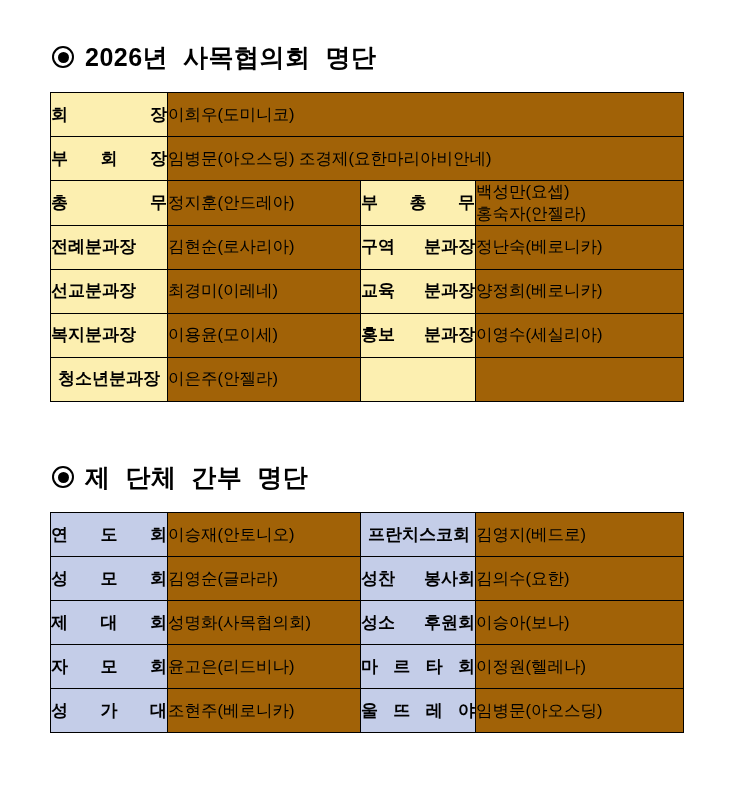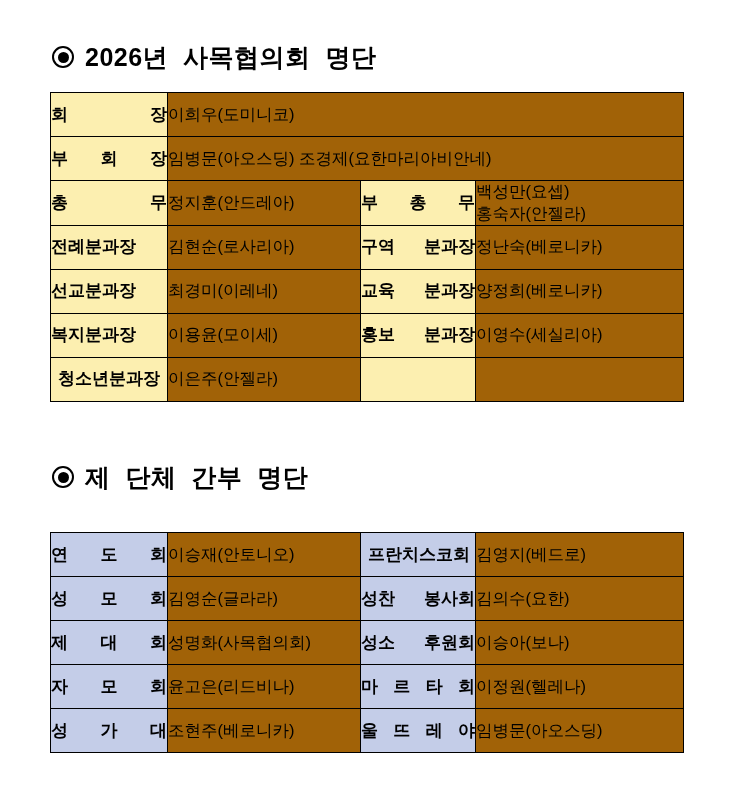--- a/index.html
+++ b/index.html
@@ -71,21 +71,21 @@
   
   .roster {
     position: absolute;
     left: 50px;
     border-collapse: collapse;
     table-layout: fixed;
     border: 1.6px solid #000000;
     background: #ffffff;
   }
   .roster-1 { top: 92px;  width: 560px; }
-  .roster-2 { top: 532px; width: 571px; }
+  .roster-2 { top: 512px; width: 571px; }
 
   .roster td {
     border: 1.2px solid #000000;
     padding: 0;
     vertical-align: middle;
     height: 43px;
   }
 
   .col-label-a { width: 117px; }
   .col-value-a { width: 193px; }

